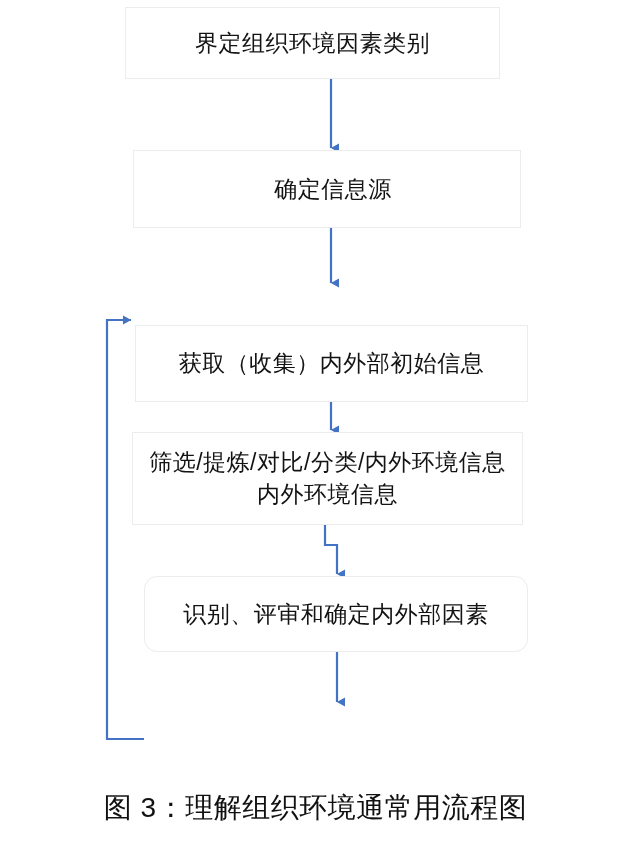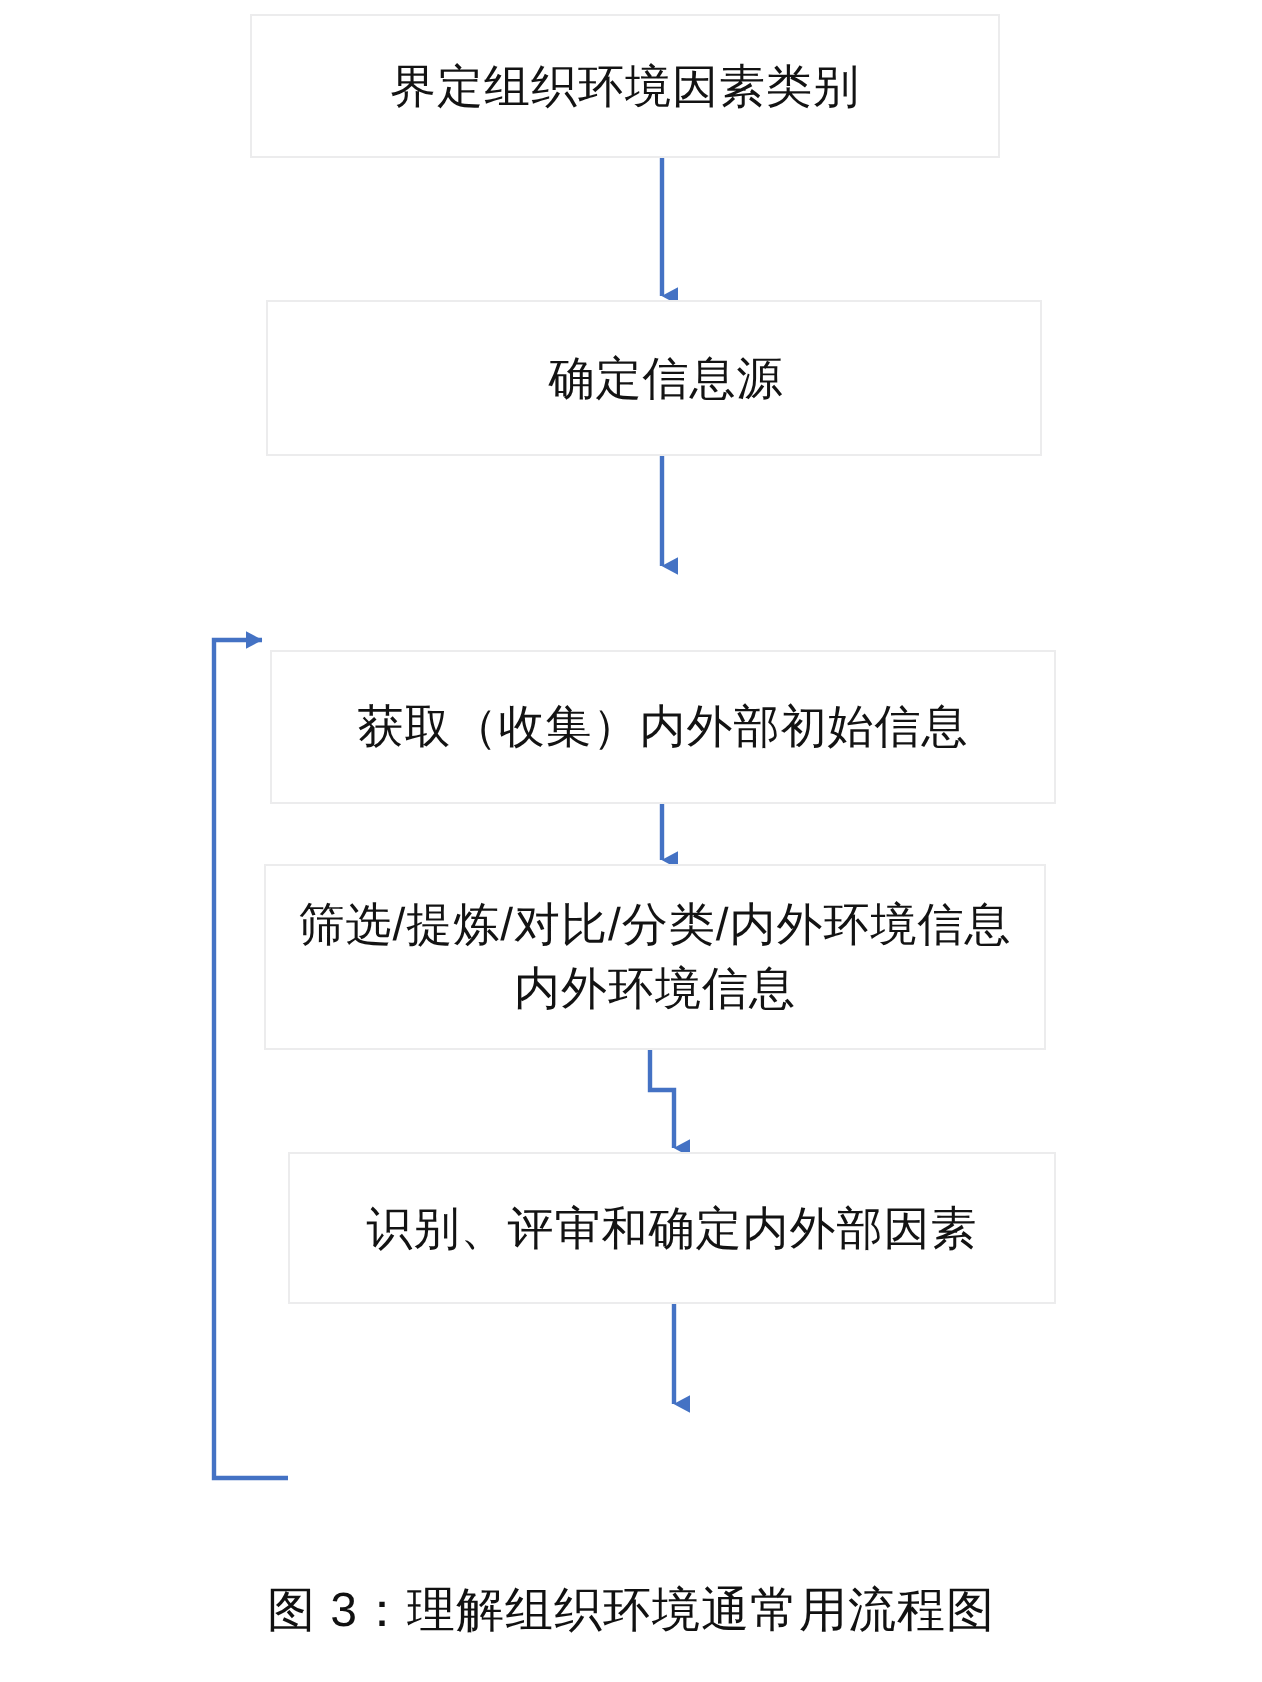--- a/index.html
+++ b/index.html
@@ -48,32 +48,32 @@
     color: #131313;
     white-space: pre-line;
     font-family: "Liberation Sans", sans-serif;
   }
 
   
   #node-1 { left: 125px; top: 7px;   width: 375px; height: 72px; }
   #node-2 { left: 133px; top: 150px; width: 388px; height: 78px; padding-left: 12px; }
   #node-3 { left: 135px; top: 285px; width: 393px; height: 77px; margin-top: 40px; }
   #node-4 { left: 132px; top: 432px; width: 391px; height: 93px; }
-  #node-5 { left: 144px; top: 576px; width: 384px; height: 76px; }
+  #node-5 { left: 144px; top: 576px; width: 384px; height: 76px; border-radius: 13px; }
   #node-6 { left: 144px; top: 704px; width: 389px; height: 73px; }
 
   #node-4 .node-label { line-height: 1.38; }
 
   .caption {
     position: absolute;
     left: 0;
     top: 789px;
     width: 631px;
     text-align: center;
-    font-size: 24px;
+    font-size: 28px;
     letter-spacing: 0.5px;
     color: #111111;
     font-family: "Liberation Sans", sans-serif;
   }
 </style>
 </head>
 <body>
 
 <div id="flowchart-root">
 

